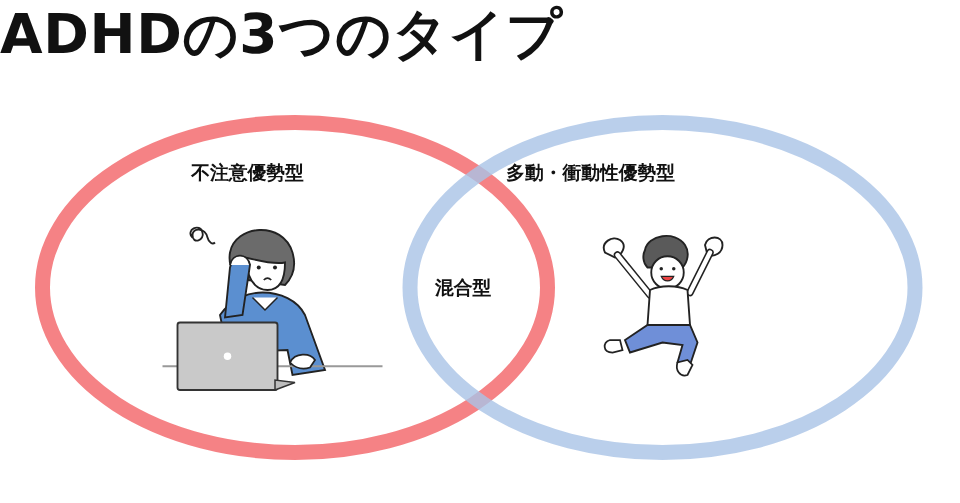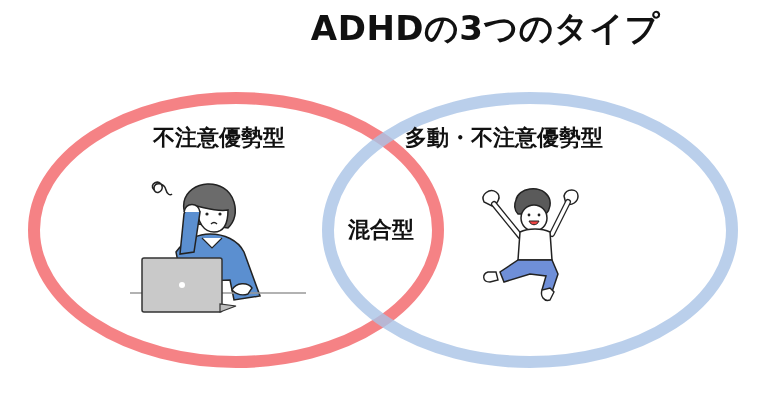--- a/index.html
+++ b/index.html
@@ -1,38 +1,38 @@
 <!DOCTYPE html>
 <html><head>
   <meta charset="utf-8">
   <style>
     html, body { margin: 0; padding: 0; background: #ffffff; }
     body { width: 768px; height: 402px; position: relative; overflow: hidden;
            font-family: "DejaVu Sans", "Liberation Sans", sans-serif; color: #111; }
-    .title { position: absolute; left: 0; top: 6px; width: 660px; text-align: right;
-             font-size: 34px; font-weight: bold; letter-spacing: 0.5px; line-height: 44px; }
+    .title { position: absolute; left: 0; top: 6px; width: 660px; text-align: left;
+             font-size: 44px; font-weight: bold; letter-spacing: 0.5px; line-height: 44px; }
     svg.venn { position: absolute; left: 0; top: 0; }
-    .label { position: absolute; font-weight: bold; font-size: 22px; line-height: 28px; white-space: nowrap; }
+    .label { position: absolute; font-weight: bold; font-size: 15px; line-height: 28px; white-space: nowrap; }
     .label-left { left: 153px; top: 124px; }
     .label-right { left: 405px; top: 124px; }
     .label-center { left: 348px; top: 216px; }
     .illus { position: absolute; }
   </style>
 </head>
 <body>
 
 <div class="title">ADHDの3つのタイプ</div>
 
 <svg class="venn" width="768" height="402" viewBox="0 0 768 402">
   <ellipse cx="236" cy="230" rx="202" ry="132" fill="none" stroke="#f36c70" stroke-opacity="0.85" stroke-width="12"></ellipse>
   <ellipse cx="530" cy="230" rx="202" ry="132" fill="none" stroke="#a9c3e6" stroke-opacity="0.8" stroke-width="12"></ellipse>
 </svg>
 
 <div class="label label-left">不注意優勢型</div>
-<div class="label label-right">多動・不注意優勢型</div>
+<div class="label label-right">多動・衝動性優勢型</div>
 <div class="label label-center">混合型</div>
 
 <svg class="illus" style="left:124px;top:172px" width="190" height="150" viewBox="0 0 190 150">
 
   <g fill="none" stroke="#222" stroke-width="1.5">
     <path d="M30 18 c-6 -6 6 -12 8 -4 c2 6 -8 10 -8 2 c0 -6 10 -6 12 2 c1 4 4 6 6 4"></path>
   </g>
 
   <path d="M60 30 c4 -22 42 -26 50 0 c4 14 -2 22 -6 26 l-30 -4 c-10 -4 -16 -10 -14 -22z" fill="#6b6b6b" stroke="#222" stroke-width="1.5"></path>
 

